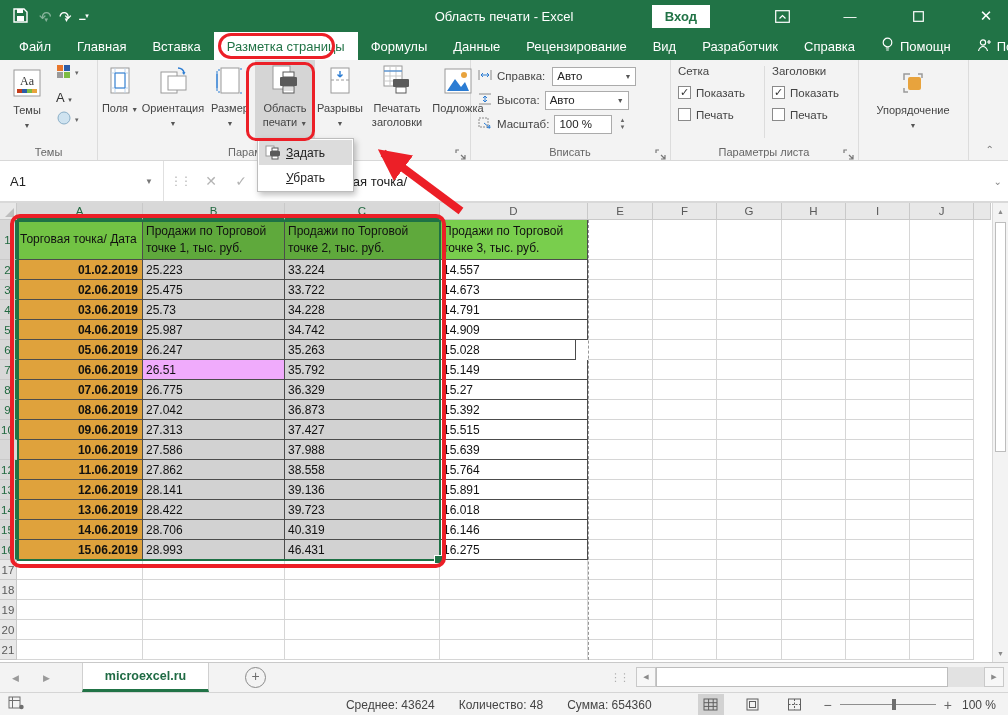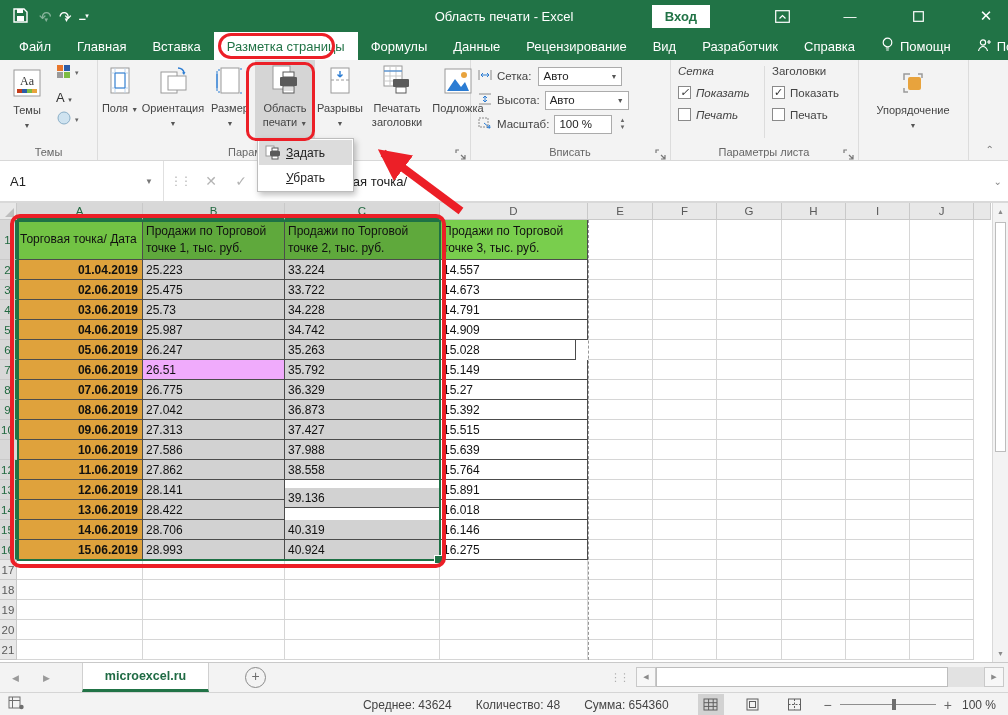--- a/index.html
+++ b/index.html
@@ -312,21 +312,21 @@
             <path d="M1 4V1h3M6 6l4 4M10 6v4H6" fill="none" stroke="#777" stroke-width="1.2"></path>
           </svg></span>
     </div>
 
     <div class="group" style="left:470px;width:200px;">
       <div class="fitrow" style="top:6px;">
         <span><svg width="14" height="12" viewBox="0 0 14 12">
               <path d="M1 1v10M13 1v10" stroke="#8A8A8A"></path>
               <path d="M3 6h8M3 6l2-2M3 6l2 2M11 6l-2-2M11 6l-2 2" stroke="#2B7CD3" fill="none"></path>
             </svg></span>
-        <span>Сетка:</span>
+        <span>Справка:</span>
         <span class="combo" style="margin-left:2px;">
             <span>Авто</span>
             <span class="caret">▼</span>
           </span>
       </div>
       <div class="fitrow" style="top:30px;">
         <span><svg width="14" height="12" viewBox="0 0 14 12">
               <path d="M1 1h12M1 11h12" stroke="#8A8A8A"></path>
               <path d="M7 3v6M7 3 5 5M7 3l2 2M7 9 5 7M7 9l2-2" stroke="#2B7CD3" fill="none"></path>
             </svg></span>
@@ -350,21 +350,21 @@
             <span>▼</span>
           </span>
       </div>
       <div class="glabel">Вписать</div>
       <span class="launch"><svg width="11" height="11" viewBox="0 0 11 11">
             <path d="M1 4V1h3M6 6l4 4M10 6v4H6" fill="none" stroke="#777" stroke-width="1.2"></path>
           </svg></span>
     </div>
 
     <div class="group" style="left:670px;width:188px;">
-      <div class="shcol" style="left:8px;font-style:italic;">
+      <div class="shcol" style="left:8px;">
         <div>Сетка</div>
         <div class="cbrow">
             <span class="cb">✓</span>
             <span>Показать</span>
           </div>
         <div class="cbrow">
             <span class="cb"></span>
             <span>Печать</span>
           </div>
       </div>
@@ -449,21 +449,21 @@
       <div class="cell tbl hdrc" style="left: 17px; top: 17px; width: 126px; height: 40px; background: rgb(114, 195, 68);">Торговая точка/ Дата</div>
       <div class="cell tbl hdrc" style="left: 143px; top: 17px; width: 142px; height: 40px; background: rgb(95, 169, 60);">Продажи по Торговой точке 1, тыс. руб.</div>
       <div class="cell tbl hdrc" style="left: 285px; top: 17px; width: 155px; height: 40px; background: rgb(95, 169, 60);">Продажи по Торговой точке 2, тыс. руб.</div>
       <div class="cell tbl hdrc" style="left: 440px; top: 17px; width: 148px; height: 40px; background: rgb(121, 206, 77);">Продажи по Торговой точке 3, тыс. руб.</div>
       <div class="cell plain" style="left: 588px; top: 17px; width: 65px; height: 40px;"></div>
       <div class="cell plain" style="left: 653px; top: 17px; width: 64px; height: 40px;"></div>
       <div class="cell plain" style="left: 717px; top: 17px; width: 65px; height: 40px;"></div>
       <div class="cell plain" style="left: 782px; top: 17px; width: 64px; height: 40px;"></div>
       <div class="cell plain" style="left: 846px; top: 17px; width: 64px; height: 40px;"></div>
       <div class="cell plain" style="left: 910px; top: 17px; width: 64px; height: 40px;"></div>
-      <div class="cell tbl date" style="left: 17px; top: 57px; width: 126px; height: 20px; background: rgb(223, 162, 60);">01.04.2019</div>
+      <div class="cell tbl date" style="left: 17px; top: 57px; width: 126px; height: 20px; background: rgb(223, 162, 60);">01.02.2019</div>
       <div class="cell tbl" style="left: 143px; top: 57px; width: 142px; height: 20px; background: rgb(210, 210, 210);">25.223</div>
       <div class="cell tbl" style="left: 285px; top: 57px; width: 155px; height: 20px; background: rgb(210, 210, 210);">33.224</div>
       <div class="cell tbl" style="left: 440px; top: 57px; width: 148px; height: 20px; background: rgb(255, 255, 255);">14.557</div>
       <div class="cell plain" style="left: 588px; top: 57px; width: 65px; height: 20px;"></div>
       <div class="cell plain" style="left: 653px; top: 57px; width: 64px; height: 20px;"></div>
       <div class="cell plain" style="left: 717px; top: 57px; width: 65px; height: 20px;"></div>
       <div class="cell plain" style="left: 782px; top: 57px; width: 64px; height: 20px;"></div>
       <div class="cell plain" style="left: 846px; top: 57px; width: 64px; height: 20px;"></div>
       <div class="cell plain" style="left: 910px; top: 57px; width: 64px; height: 20px;"></div>
       <div class="cell tbl date" style="left: 17px; top: 77px; width: 126px; height: 20px; background: rgb(223, 162, 60);">02.06.2019</div>
@@ -561,50 +561,51 @@
       <div class="cell tbl" style="left: 285px; top: 257px; width: 155px; height: 20px; background: rgb(210, 210, 210);">38.558</div>
       <div class="cell tbl" style="left: 440px; top: 257px; width: 148px; height: 20px; background: rgb(255, 255, 255);">15.764</div>
       <div class="cell plain" style="left: 588px; top: 257px; width: 65px; height: 20px;"></div>
       <div class="cell plain" style="left: 653px; top: 257px; width: 64px; height: 20px;"></div>
       <div class="cell plain" style="left: 717px; top: 257px; width: 65px; height: 20px;"></div>
       <div class="cell plain" style="left: 782px; top: 257px; width: 64px; height: 20px;"></div>
       <div class="cell plain" style="left: 846px; top: 257px; width: 64px; height: 20px;"></div>
       <div class="cell plain" style="left: 910px; top: 257px; width: 64px; height: 20px;"></div>
       <div class="cell tbl date" style="left: 17px; top: 277px; width: 126px; height: 20px; background: rgb(223, 162, 60);">12.06.2019</div>
       <div class="cell tbl" style="left: 143px; top: 277px; width: 142px; height: 20px; background: rgb(210, 210, 210);">28.141</div>
-      <div class="cell tbl" style="left: 285px; top: 277px; width: 155px; height: 20px; background: rgb(210, 210, 210); margin-top: 8px;">39.136</div>
+      <div class="cell tbl" style="left: 285px; top: 277px; width: 155px; height: 20px; background: rgb(210, 210, 210);">39.136</div>
       <div class="cell tbl" style="left: 440px; top: 277px; width: 148px; height: 20px; background: rgb(255, 255, 255);">15.891</div>
       <div class="cell plain" style="left: 588px; top: 277px; width: 65px; height: 20px;"></div>
       <div class="cell plain" style="left: 653px; top: 277px; width: 64px; height: 20px;"></div>
       <div class="cell plain" style="left: 717px; top: 277px; width: 65px; height: 20px;"></div>
       <div class="cell plain" style="left: 782px; top: 277px; width: 64px; height: 20px;"></div>
       <div class="cell plain" style="left: 846px; top: 277px; width: 64px; height: 20px;"></div>
       <div class="cell plain" style="left: 910px; top: 277px; width: 64px; height: 20px;"></div>
       <div class="cell tbl date" style="left: 17px; top: 297px; width: 126px; height: 20px; background: rgb(223, 162, 60);">13.06.2019</div>
       <div class="cell tbl" style="left: 143px; top: 297px; width: 142px; height: 20px; background: rgb(210, 210, 210);">28.422</div>
+      <div class="cell tbl" style="left: 285px; top: 297px; width: 155px; height: 20px; background: rgb(210, 210, 210);">39.723</div>
       <div class="cell tbl" style="left: 440px; top: 297px; width: 148px; height: 20px; background: rgb(255, 255, 255);">16.018</div>
       <div class="cell plain" style="left: 588px; top: 297px; width: 65px; height: 20px;"></div>
       <div class="cell plain" style="left: 653px; top: 297px; width: 64px; height: 20px;"></div>
       <div class="cell plain" style="left: 717px; top: 297px; width: 65px; height: 20px;"></div>
       <div class="cell plain" style="left: 782px; top: 297px; width: 64px; height: 20px;"></div>
       <div class="cell plain" style="left: 846px; top: 297px; width: 64px; height: 20px;"></div>
       <div class="cell plain" style="left: 910px; top: 297px; width: 64px; height: 20px;"></div>
       <div class="cell tbl date" style="left: 17px; top: 317px; width: 126px; height: 20px; background: rgb(223, 162, 60);">14.06.2019</div>
       <div class="cell tbl" style="left: 143px; top: 317px; width: 142px; height: 20px; background: rgb(210, 210, 210);">28.706</div>
       <div class="cell tbl" style="left: 285px; top: 317px; width: 155px; height: 20px; background: rgb(210, 210, 210);">40.319</div>
       <div class="cell tbl" style="left: 440px; top: 317px; width: 148px; height: 20px; background: rgb(255, 255, 255);">16.146</div>
       <div class="cell plain" style="left: 588px; top: 317px; width: 65px; height: 20px;"></div>
       <div class="cell plain" style="left: 653px; top: 317px; width: 64px; height: 20px;"></div>
       <div class="cell plain" style="left: 717px; top: 317px; width: 65px; height: 20px;"></div>
       <div class="cell plain" style="left: 782px; top: 317px; width: 64px; height: 20px;"></div>
       <div class="cell plain" style="left: 846px; top: 317px; width: 64px; height: 20px;"></div>
       <div class="cell plain" style="left: 910px; top: 317px; width: 64px; height: 20px;"></div>
       <div class="cell tbl date" style="left: 17px; top: 337px; width: 126px; height: 20px; background: rgb(223, 162, 60);">15.06.2019</div>
       <div class="cell tbl" style="left: 143px; top: 337px; width: 142px; height: 20px; background: rgb(210, 210, 210);">28.993</div>
-      <div class="cell tbl" style="left: 285px; top: 337px; width: 155px; height: 20px; background: rgb(210, 210, 210);">40.924</div>
+      <div class="cell tbl" style="left: 285px; top: 337px; width: 155px; height: 20px; background: rgb(210, 210, 210);">46.431</div>
       <div class="cell tbl" style="left: 440px; top: 337px; width: 148px; height: 20px; background: rgb(255, 255, 255);">16.275</div>
       <div class="cell plain" style="left: 588px; top: 337px; width: 65px; height: 20px;"></div>
       <div class="cell plain" style="left: 653px; top: 337px; width: 64px; height: 20px;"></div>
       <div class="cell plain" style="left: 717px; top: 337px; width: 65px; height: 20px;"></div>
       <div class="cell plain" style="left: 782px; top: 337px; width: 64px; height: 20px;"></div>
       <div class="cell plain" style="left: 846px; top: 337px; width: 64px; height: 20px;"></div>
       <div class="cell plain" style="left: 910px; top: 337px; width: 64px; height: 20px;"></div>
       <div class="cell plain" style="left: 17px; top: 357px; width: 126px; height: 20px;"></div>
       <div class="cell plain" style="left: 143px; top: 357px; width: 142px; height: 20px;"></div>
       <div class="cell plain" style="left: 285px; top: 357px; width: 155px; height: 20px;"></div>
@@ -683,21 +684,21 @@
 
   <div class="statusbar">
     <span style="margin-left:8px;"><svg width="16" height="14" viewBox="0 0 16 14">
           <rect x="1" y="1" width="11" height="11" fill="none" stroke="#6E6E6E"></rect>
           <path d="M1 4.5h11M4.5 1v11" stroke="#6E6E6E"></path>
           <circle cx="13.5" cy="11" r="2.2" fill="#6E6E6E"></circle>
         </svg></span>
     <span class="sbspacer"></span>
     <span class="sbitem">Среднее: 43624</span>
     <span class="sbitem">Количество: 48</span>
-    <span class="sbitem" style="margin-right:29px;">Сумма: 654360</span>
+    <span class="sbitem" style="margin-right:46px;">Сумма: 654360</span>
     <span class="viewbtn active">
         <svg width="15" height="13" viewBox="0 0 15 13">
           <rect x="1" y="1" width="13" height="11" fill="none" stroke="#5F5F5F"></rect>
           <path d="M1 4.7h13M1 8.4h13M5.6 1v11M10.2 1v11" stroke="#5F5F5F"></path>
         </svg>
       </span>
     <span class="viewbtn" style="margin-left:16px;">
         <svg width="15" height="13" viewBox="0 0 15 13">
           <rect x="2" y="1" width="11" height="11" fill="none" stroke="#5F5F5F"></rect>
           <rect x="4.5" y="3.5" width="6" height="6" fill="none" stroke="#5F5F5F"></rect>

